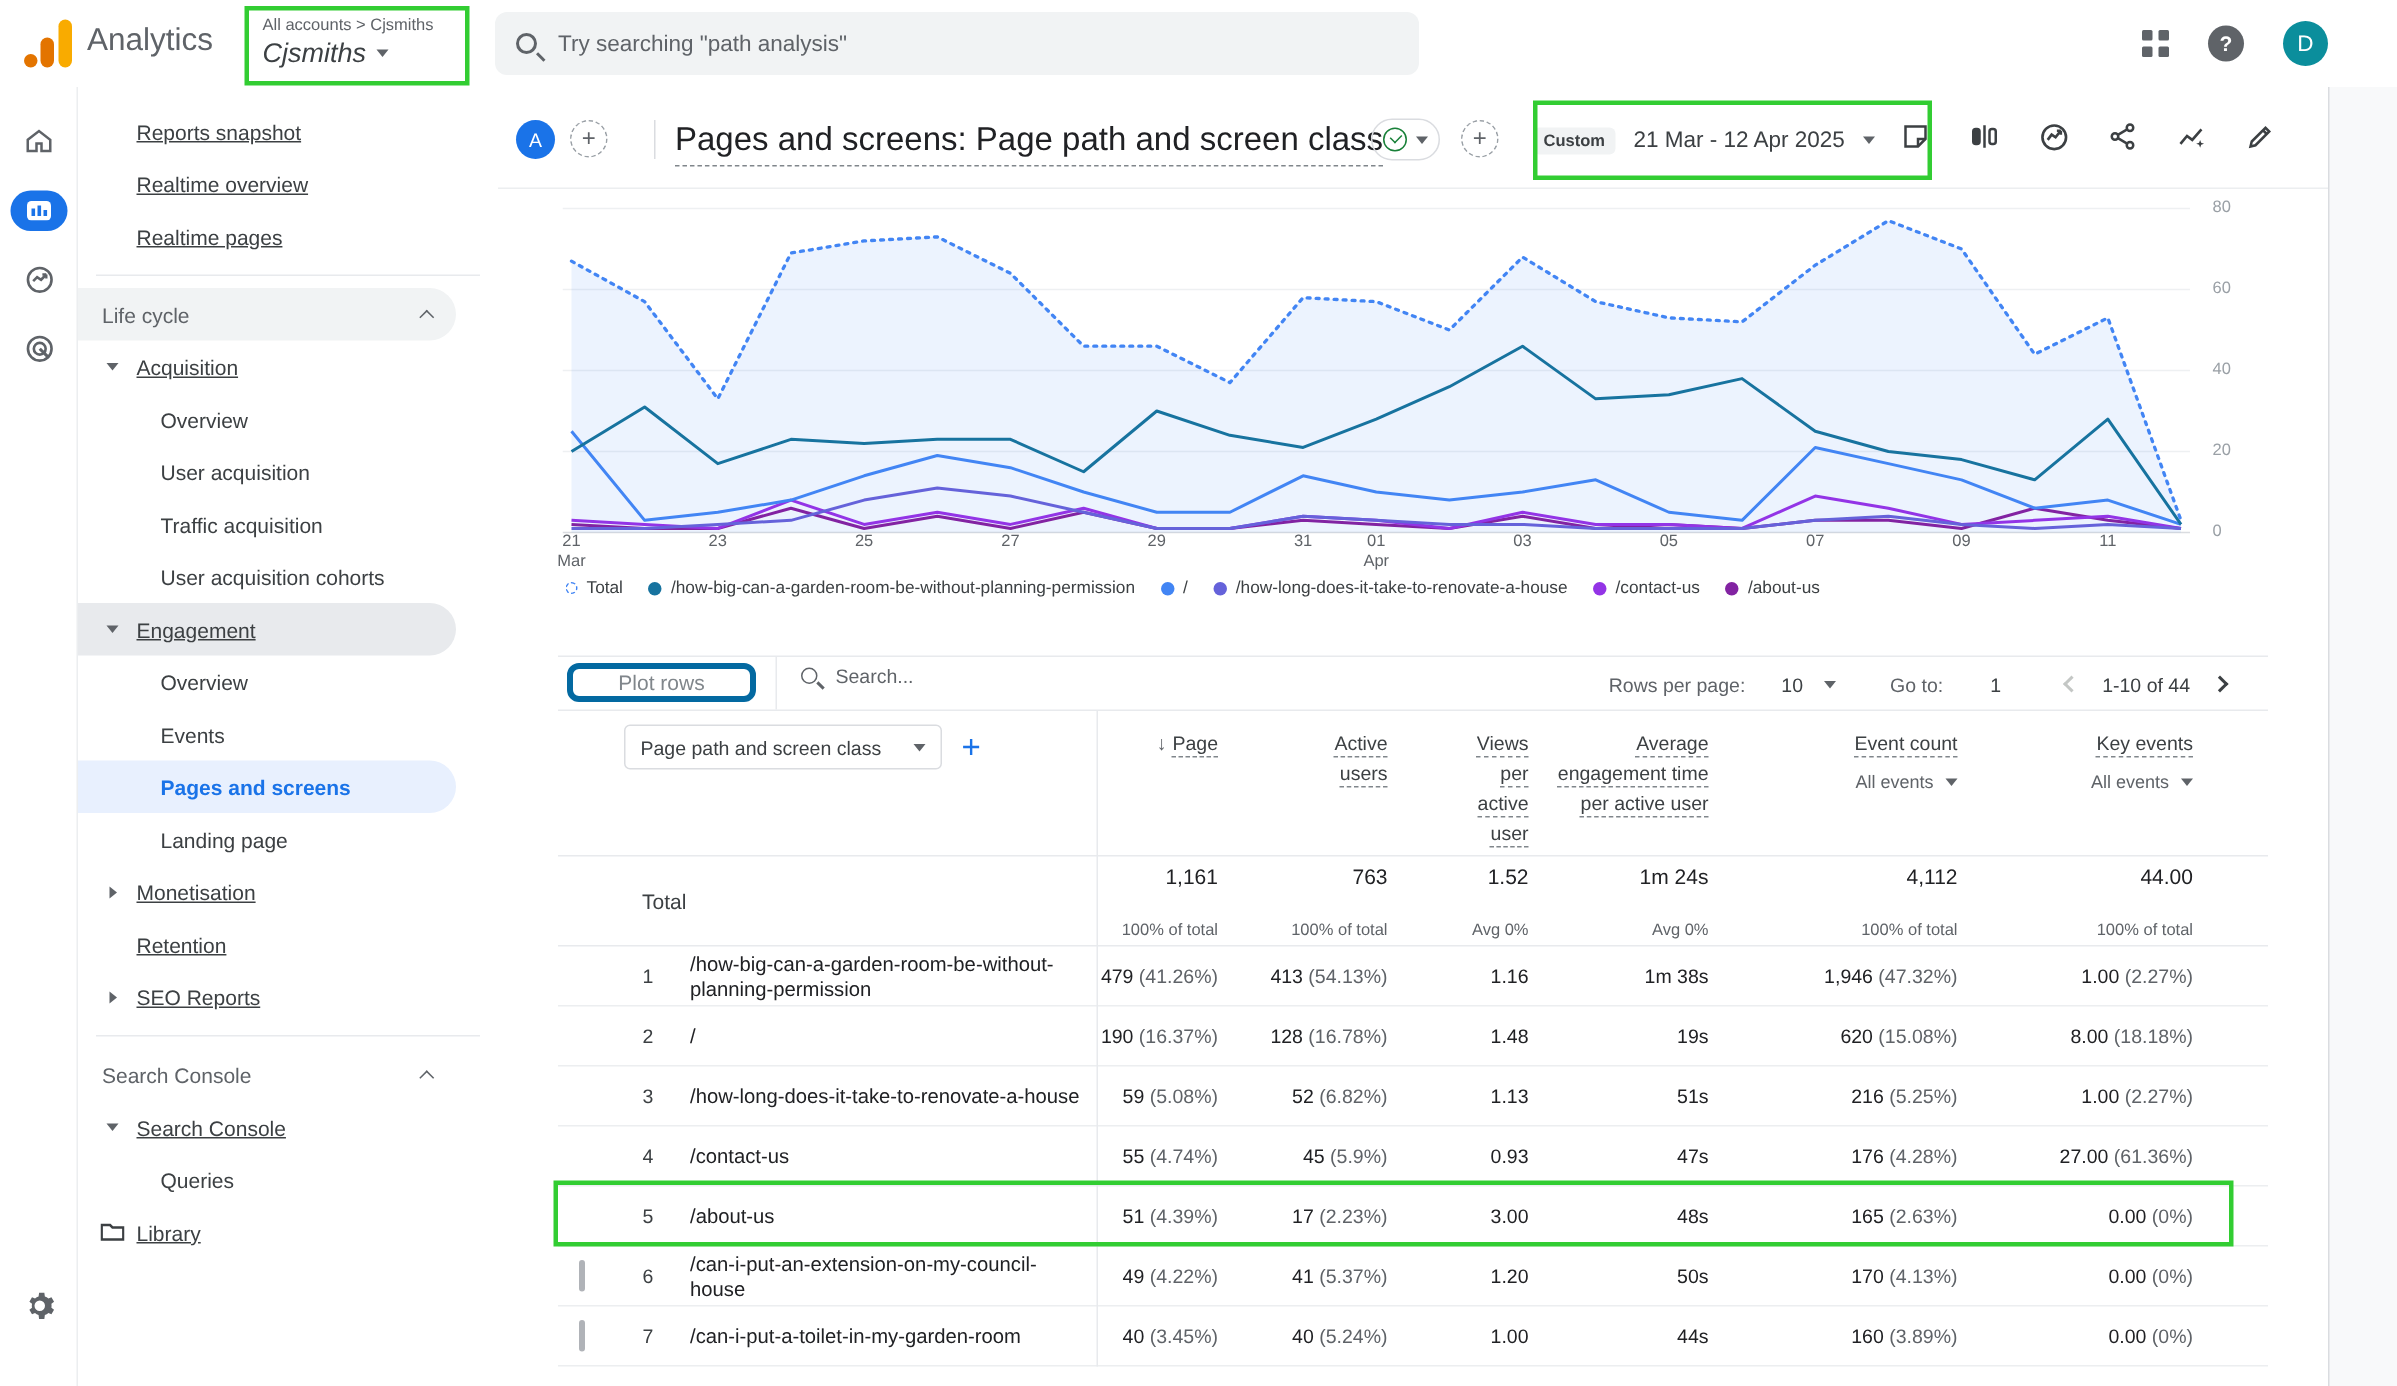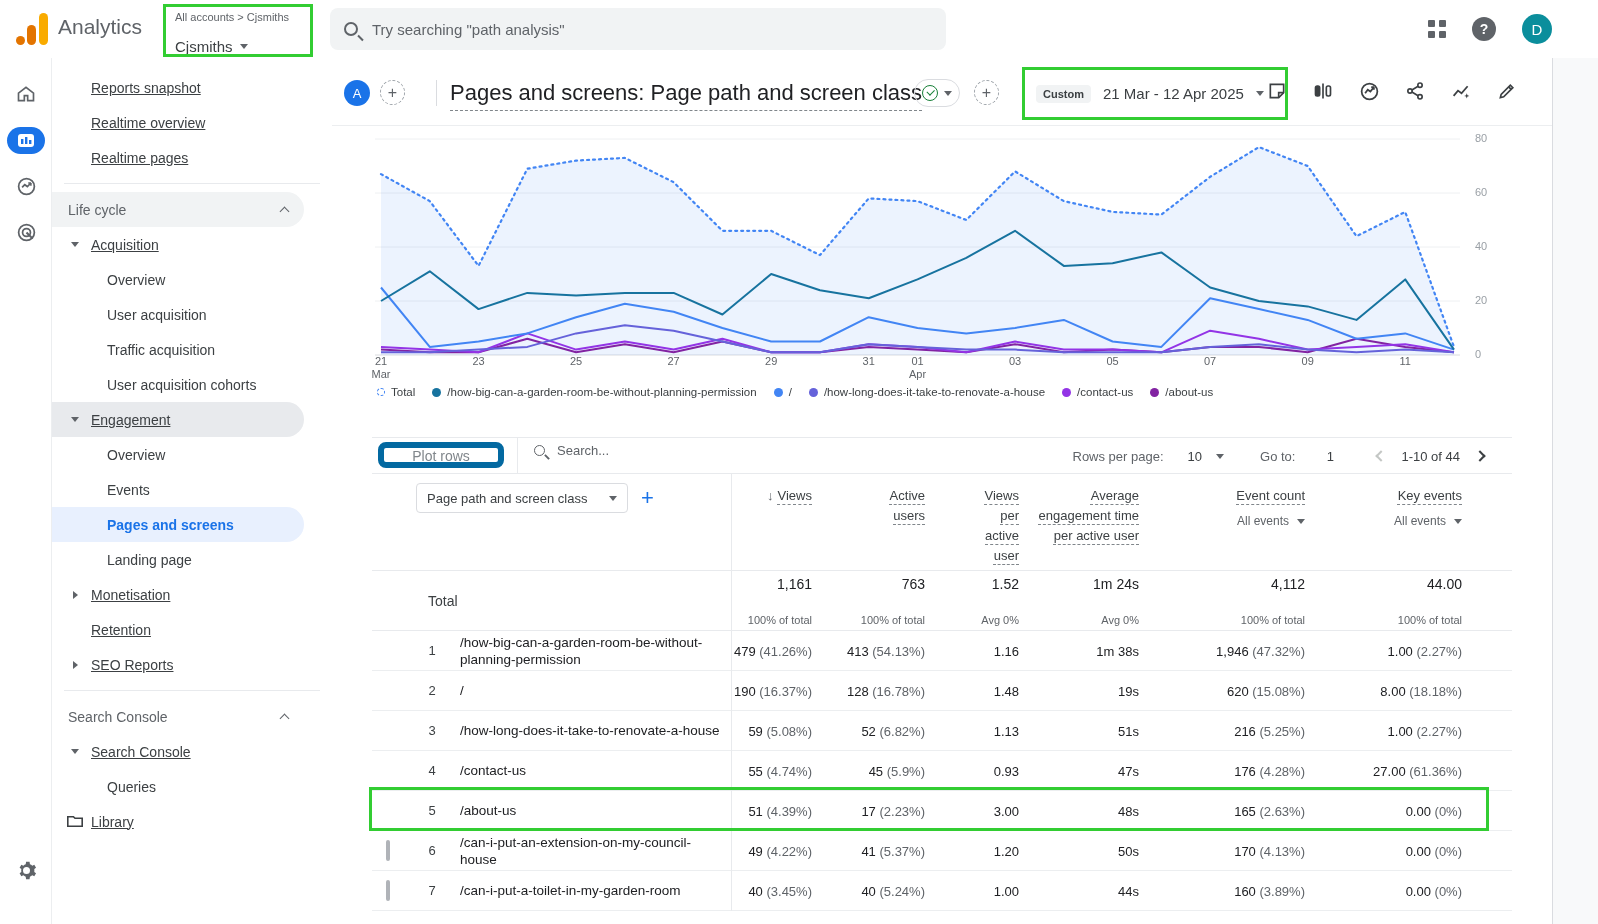--- a/index.html
+++ b/index.html
@@ -9,21 +9,21 @@
 
   
   .topbar { position:absolute; left:0; top:0; width:1598px; height:58px; background:#fff; z-index:5; }
   .ga-logo { position:absolute; left:16px; top:13px; width:34px; height:32px; }
   .ga-bar1 { position:absolute; right:2px; top:0; width:9px; height:32px; border-radius:5px; background:#f9ab00; }
   .ga-bar2 { position:absolute; left:11px; top:12px; width:9px; height:20px; border-radius:5px; background:#e37400; }
   .ga-dot  { position:absolute; left:0; bottom:0; width:9px; height:9px; border-radius:50%; background:#e37400; }
   .product-name { position:absolute; left:58px; top:15px; font-size:21px; color:#5f6368; }
   .acct { position:absolute; left:163px; top:4px; width:150px; height:53px; padding:7px 0 0 12px; cursor:pointer; }
   .acct .crumb { font-size:11px; color:#5f6368; white-space:nowrap; }
-  .acct .name { font-size:15px; color:#3c4043; margin-top:15px; display:flex; align-items:center; gap:7px; }
+  .acct .name { font-size:18px; color:#3c4043; margin-top:2px; display:flex; align-items:center; gap:7px;font-style:italic; }
   .caret { width:0; height:0; border-left:4px solid transparent; border-right:4px solid transparent; border-top:5px solid #5f6368; display:inline-block; }
   .searchbar { position:absolute; left:330px; top:8px; width:616px; height:42px; background:#f1f3f4; border-radius:8px; display:flex; align-items:center; padding:0 14px; gap:14px; }
   .searchbar input { border:0; outline:0; background:transparent; font-size:15px; color:#3c4043; width:520px; font-family:inherit; }
   .searchbar input::placeholder { color:#5f6368; }
   .mag { width:14px; height:14px; border:2px solid #5f6368; border-radius:50%; position:relative; flex:0 0 auto; }
   .mag:after { content:""; position:absolute; width:7px; height:2px; background:#5f6368; transform:rotate(45deg); left:11px; top:13px; }
   .top-icons { position:absolute; right:46px; top:0; height:58px; display:flex; align-items:center; gap:26px; }
   .grid-ic { width:18px; height:18px; display:grid; grid-template-columns:7px 7px; grid-template-rows:7px 7px; gap:4px; cursor:pointer; }
   .grid-ic span { background:#5f6368; border-radius:1px; }
   .help-ic { width:24px; height:24px; border-radius:50%; background:#5f6368; color:#fff; font-size:14px; font-weight:bold; display:flex; align-items:center; justify-content:center; cursor:pointer; }
@@ -58,41 +58,41 @@
 
   
   .rep-head { position:absolute; left:332px; top:58px; width:1220px; height:68px; background:#fff; border-bottom:1px solid #eceef0; z-index:2; }
   .a-chip { position:absolute; left:12px; top:22px; width:26px; height:26px; border-radius:50%; background:#1a73e8; color:#fff; font-size:13px; display:flex; align-items:center; justify-content:center; }
   .dash-plus { position:absolute; width:25px; height:25px; border:1px dashed #9aa0a6; border-radius:50%; color:#5f6368; font-size:16px; display:flex; align-items:center; justify-content:center; cursor:pointer; }
   .vdiv { position:absolute; left:104px; top:22px; width:1px; height:26px; background:#dadce0; }
   .rep-title { position:absolute; left:118px; top:22px; font-size:22px; color:#202124; border-bottom:1px dashed #80868b; padding-bottom:4px; cursor:text; }
   .check-pill { position:absolute; left:582px; top:21px; width:46px; height:28px; border:1px solid #dadce0; border-radius:14px; display:flex; align-items:center; justify-content:center; gap:6px; cursor:pointer; }
   .ok-circ { width:16px; height:16px; border:1.6px solid #188038; border-radius:50%; position:relative; }
   .ok-circ:after { content:""; position:absolute; left:3.5px; top:3px; width:6px; height:3.5px; border-left:1.6px solid #188038; border-bottom:1.6px solid #188038; transform:rotate(-45deg); }
-  .date-ctl { position:absolute; left:690px; top:9px; height:53px; display:flex; align-items:center; gap:12px; padding:0 14px; cursor:pointer; }
+  .date-ctl { position:absolute; left:690px; top:9px; height:53px; display:flex; align-items:center; gap:12px; padding:0 0; cursor:pointer; }
   .date-badge { background:#f1f3f4; border-radius:4px; font-size:11px; font-weight:bold; color:#3c4043; padding:3px 7px; }
   .date-range { font-size:15px; color:#3c4043; }
   .head-icons { position:absolute; right:34px; top:22px; display:flex; gap:24px; }
   .hicon { width:22px; height:22px; color:#3c4043; cursor:pointer; display:flex; align-items:center; justify-content:center; }
 
   
   .chart-wrap { position:absolute; left:332px; top:127px; width:1220px; height:283px; background:#fff; }
   #plot { position:absolute; left:43px; top:4px; }
   .ylab { position:absolute; font-size:11px; color:#9aa0a6; left:1143px; width:30px; }
   .xlab { position:absolute; font-size:11px; color:#5f6368; text-align:center; width:44px; line-height:13px; top:228px; }
   .legend { position:absolute; left:45px; top:259px; display:flex; gap:17px; align-items:center; white-space:nowrap; }
   .leg-item { display:flex; align-items:center; gap:6px; font-size:11.5px; color:#3c4043; }
   .leg-dot { width:9px; height:9px; border-radius:50%; flex:0 0 auto; }
   .leg-ring { width:8px; height:8px; border-radius:50%; border:1.6px dashed #4285f4; background:#fff; flex:0 0 auto; }
 
   
   .tbl { position:absolute; left:372px; top:437px; width:1140px; background:#fff; border-top:1px solid #e8eaed; }
   .tbl-vdiv { position:absolute; left:359px; top:36px; bottom:0; width:1px; background:#e8eaed; }
   .controls { height:36px; border-bottom:1px solid #e8eaed; position:relative; display:flex; align-items:center; }
-  .plot-rows-btn { position:absolute; left:6px; top:4px; width:126px; height:26px; border:6px solid #0369a1; border-radius:8px; background:#fff; color:#80868b; font-size:14px; font-family:inherit; cursor:default; }
+  .plot-rows-btn { position:absolute; left:6px; top:4px; width:126px; height:26px; border:4px solid #0369a1; border-radius:8px; background:#fff; color:#80868b; font-size:14px; font-family:inherit; cursor:default; }
   .ctl-div { position:absolute; left:145px; top:0; bottom:0; width:1px; background:#e8eaed; }
   .tsearch { position:absolute; left:162px; top:5px; display:flex; align-items:center; gap:12px; }
   .tsearch .mag { width:11px; height:11px; border-width:1.7px; }
   .tsearch .mag:after { width:6px; left:9px; top:10px; }
   .tsearch input { border:0; outline:0; font-size:13px; color:#3c4043; width:240px; font-family:inherit; }
   .tsearch input::placeholder { color:#5f6368; }
   .ctl-right { position:absolute; right:28px; top:0; height:36px; display:flex; align-items:center; gap:10px; font-size:13px; color:#5f6368; }
   .ctl-right .val { color:#3c4043; }
   .rpp-val { margin-left:14px; display:flex; gap:14px; align-items:center; cursor:pointer; }
   .goto-lbl { margin-left:26px; }
@@ -451,21 +451,21 @@
 
     <div class="grid-row thead" id="thead">
       <div class="hd-cb"><span class="cb ind"></span></div>
       <div class="dim-cell">
         <div class="dim-dd">
           <span>Page path and screen class</span>
           <span class="caret"></span>
         </div>
         <span class="plus-blue">+</span>
       </div>
-    <div class="hcell "><span class="sort-arr">↓</span><span class="hl">Views</span></div>
+    <div class="hcell "><span class="sort-arr">↓</span><span class="hl">Page</span></div>
         <div class="hcell w-active"><span class="hl">Active users</span></div>
         <div class="hcell w-vpu"><span class="hl">Views per active user</span></div>
         <div class="hcell w-avg"><span class="hl">Average engagement time per active user</span></div>
         <div class="hcell "><span class="hl">Event count</span><span class="sub">
             <span>All events</span>
             <span class="caret"></span>
           </span></div>
         <div class="hcell "><span class="hl">Key events</span><span class="sub">
             <span>All events</span>
             <span class="caret"></span>

